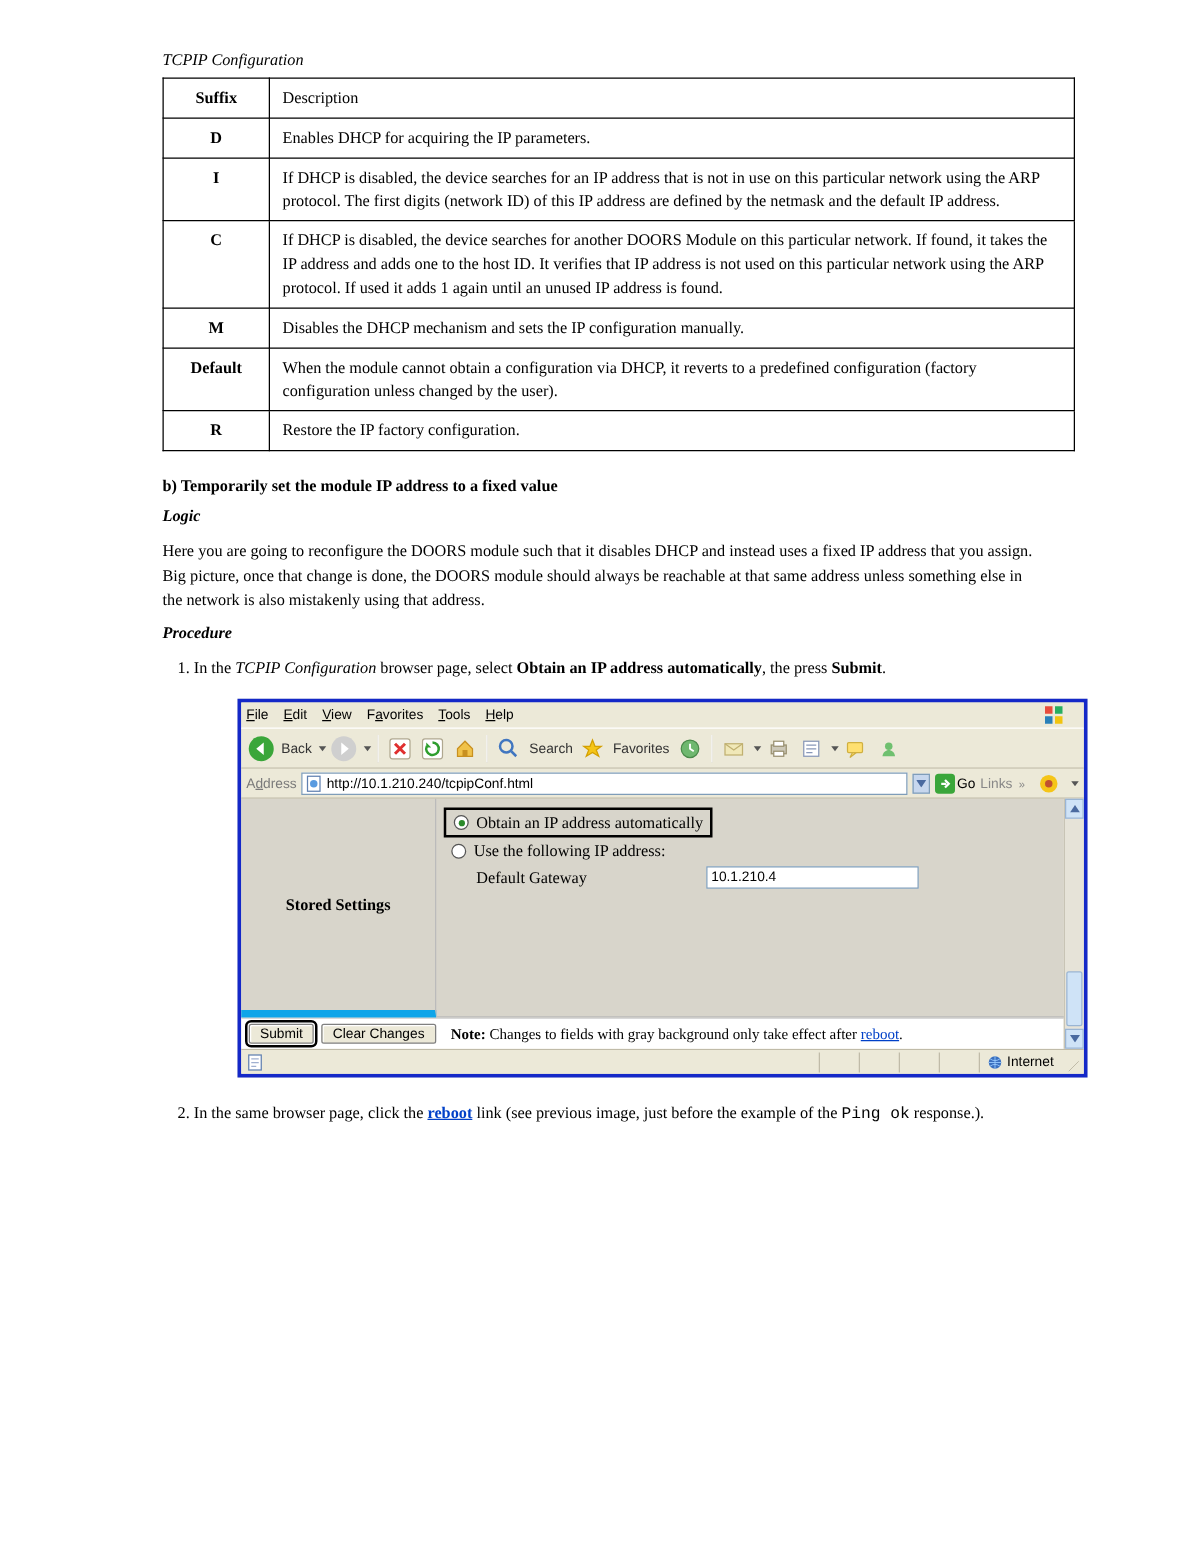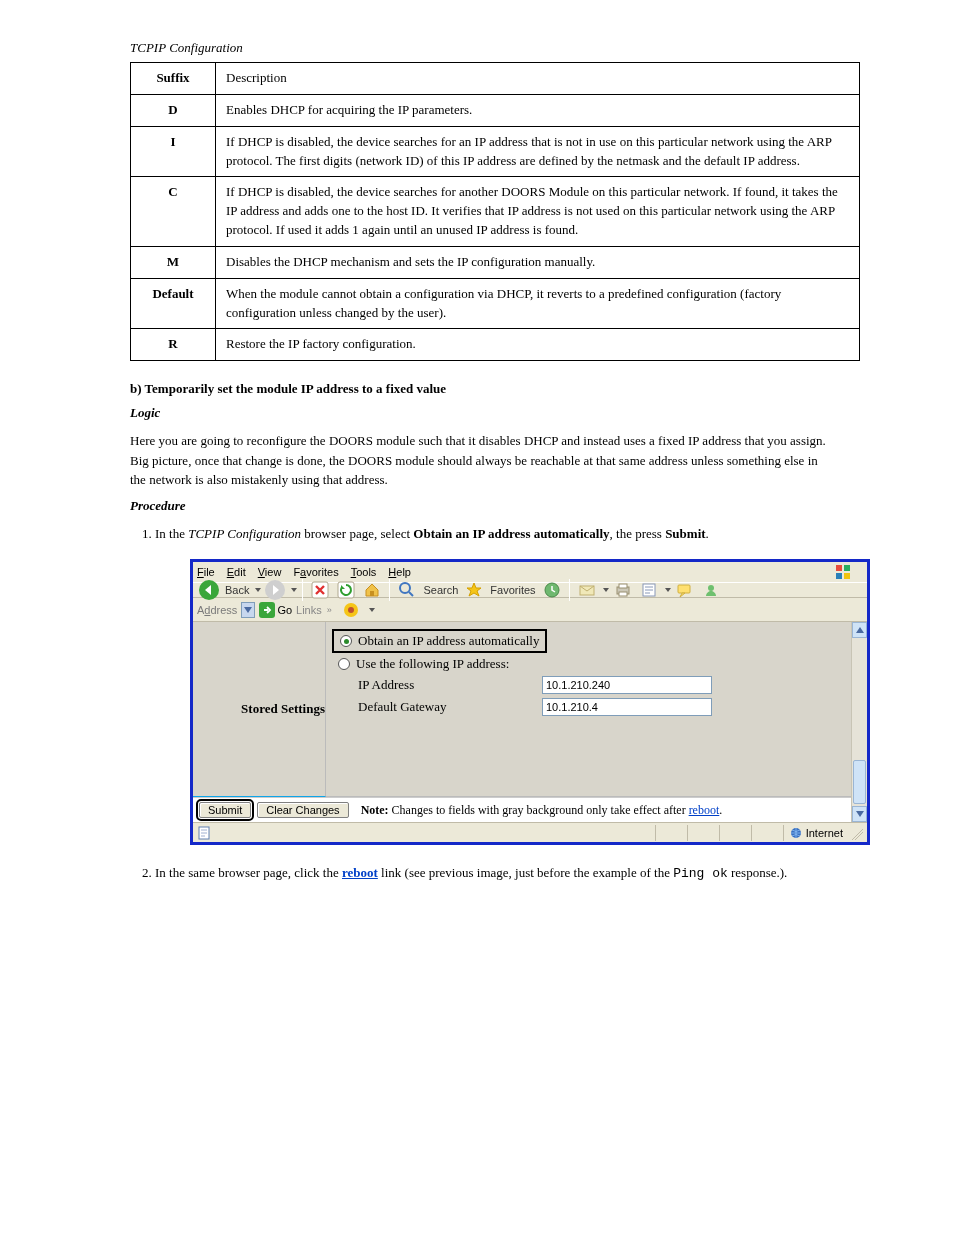--- a/index.html
+++ b/index.html
@@ -85,21 +85,21 @@
     margin-left: auto;
     width: 16px; height: 16px;
     display: inline-block;
   }
   .winlogo svg { width:16px; height:16px; display:block; }
 
   
   .toolbar {
     display: flex;
     align-items: center;
-    height: 16px;
+    height: 33px;
     background: #ece9d8;
     border-top: 1px solid #fff;
     border-bottom: 1px solid #c0bba8;
     padding: 0 4px;
     gap: 2px;
   }
   .tbtn {
     width: 22px; height: 22px;
     display: inline-flex;
     align-items: center;
@@ -170,27 +170,27 @@
   .linkslbl { color: #888; font-size: 11px; margin-left: 0; }
   .dbl { font-size: 9px; color: #888; margin-left: 1px; }
 
   
   .content {
     display: flex;
     background: #d8d5cb;
     position: relative;
   }
   .leftcell {
-    width: 133px;
+    width: 156px;
     min-height: 175px;
     display: flex;
     align-items: center;
-    justify-content: flex-end;
+    justify-content: center;
     border-right: 1px solid #bbb;
-    border-bottom: 1px solid #0ea5e9;
+    border-bottom: 6px solid #0ea5e9;
   }
   .leftcell span {
     font-family: "Times New Roman", serif;
     font-weight: bold;
     font-size: 13px;
   }
   .rightcell {
     flex: 1;
     padding: 4px 6px 8px 6px;
     font-family: "Times New Roman", serif;
@@ -487,20 +487,27 @@
       <span class="tbtn">
         <svg viewBox="0 0 18 18">
             <circle cx="9" cy="7" r="3" fill="#6fc06f"></circle>
             <path d="M4 15 c0 -3 3 -5 5 -5 s5 2 5 5 Z" fill="#6fc06f"></path>
           </svg>
       </span>
     </div>
 
     <div class="addrbar">
       <span class="addrlabel">A<u>d</u>dress</span>
+      <span class="addrfield">
+        <svg width="14" height="14">
+            <rect x="2" y="1" width="10" height="12" fill="#fff" stroke="#6080b0"></rect>
+            <circle cx="7" cy="7" r="3" fill="#5a9be0"></circle>
+          </svg>
+        <span class="url">http://10.1.210.240/tcpipConf.html</span>
+      </span>
       <span class="addrdrop">
         <svg width="8" height="6">
             <path d="M0 0 L8 0 L4 6 Z" fill="#4a6aa0"></path>
           </svg>
       </span>
       <span class="gobtn">
         <span class="sq">
           <svg width="10" height="10">
               <path d="M2 5 L6 5 M5 2 L8 5 L5 8" stroke="#fff" stroke-width="1.8" fill="none"></path>
             </svg>
@@ -529,24 +536,20 @@
               <span class="highlight-box">
                 <span class="radio checked"></span>
                 <span>Obtain an IP address automatically</span>
               </span>
             </div>
             <div class="radio-row" style="padding-left:6px;">
               <span class="radio"></span>
               <span>Use the following IP address:</span>
             </div>
             <div class="form-row">
-              <span class="flabel">IP Address</span>
-              <input class="finput" value="10.1.210.240" style="">
-            </div>
-            <div class="form-row">
               <span class="flabel">Default Gateway</span>
               <input class="finput" value="10.1.210.4" style="">
             </div>
           </div>
         </div>
 
         <div class="submitbar">
           <button class="winbtn hlbtn">Submit</button>
           <button class="winbtn">Clear Changes</button>
           <span class="notetxt">

